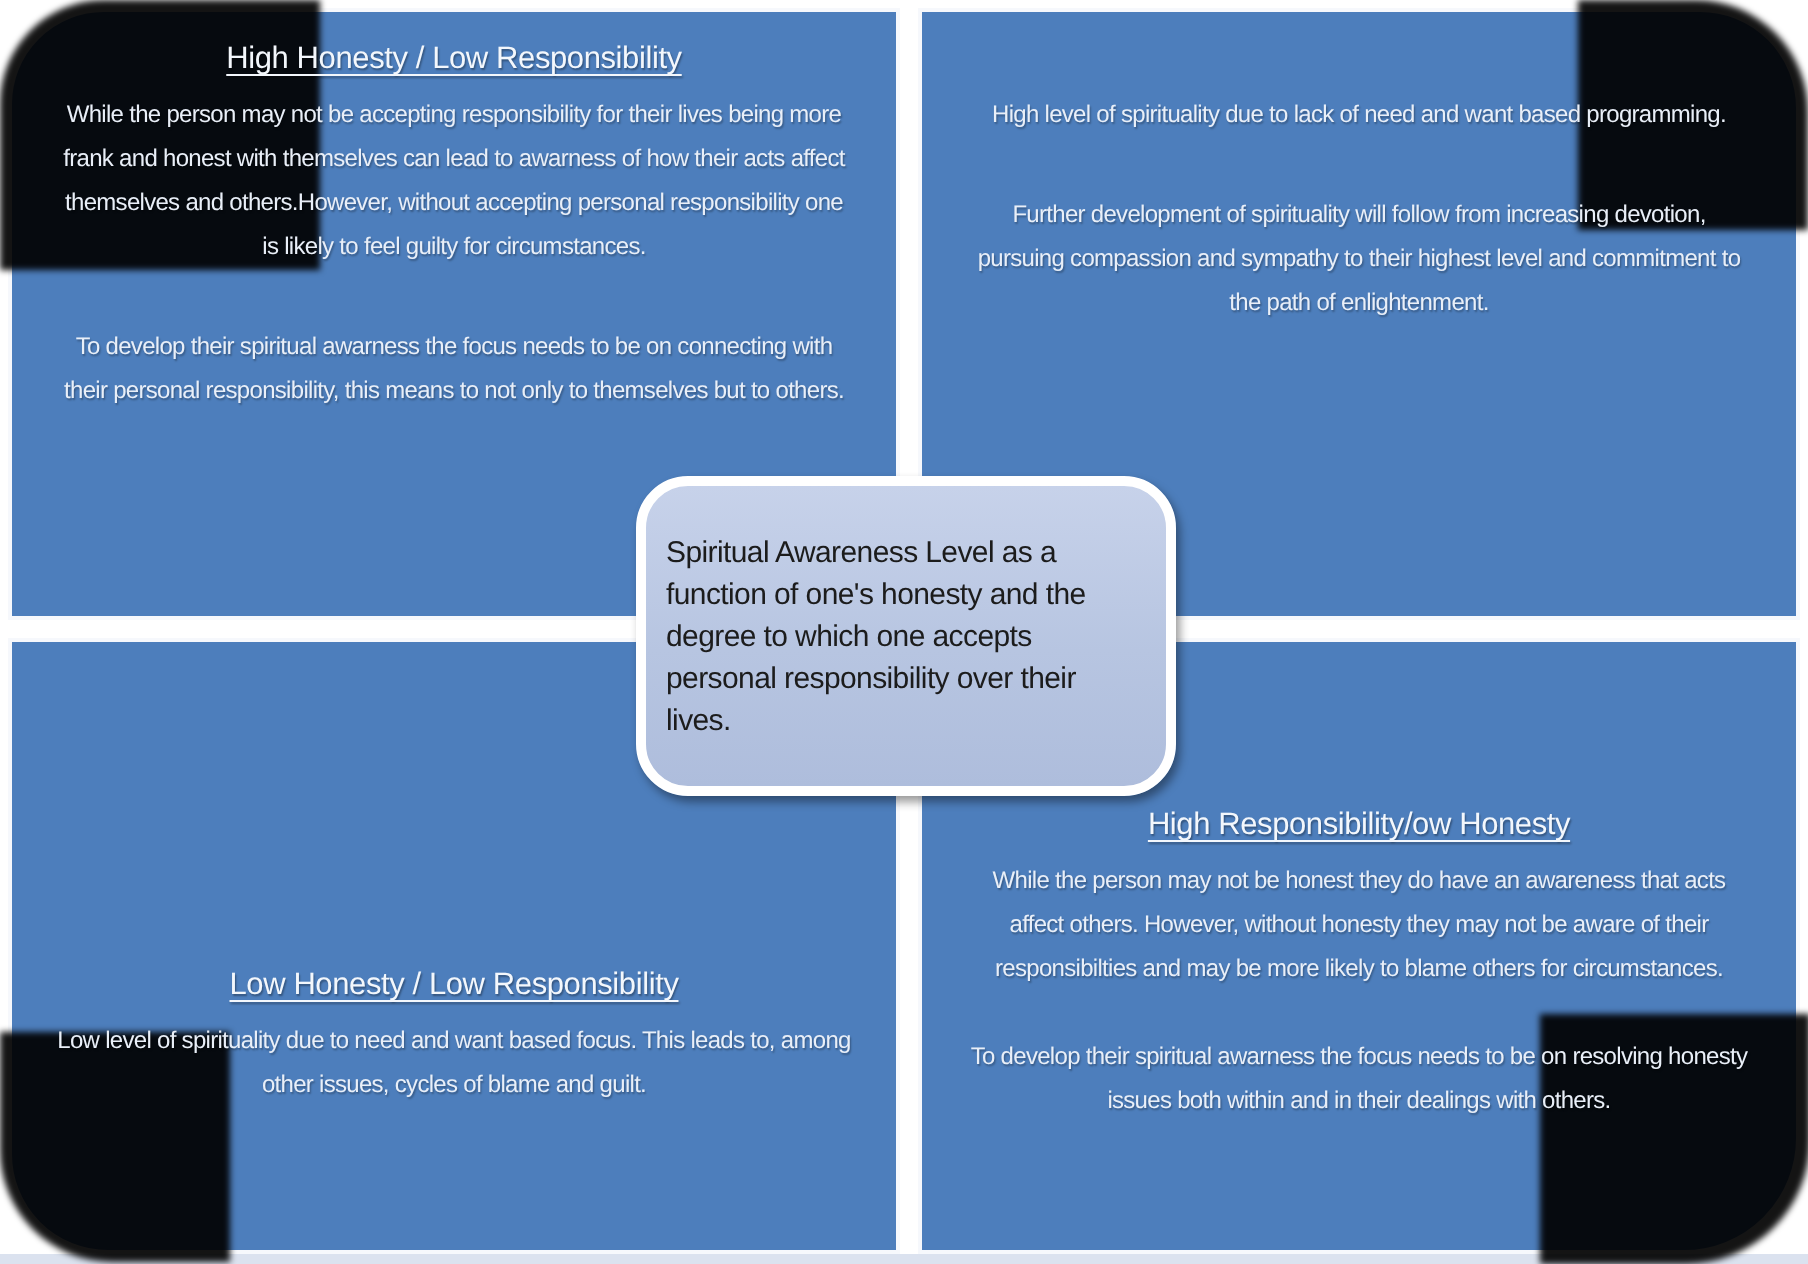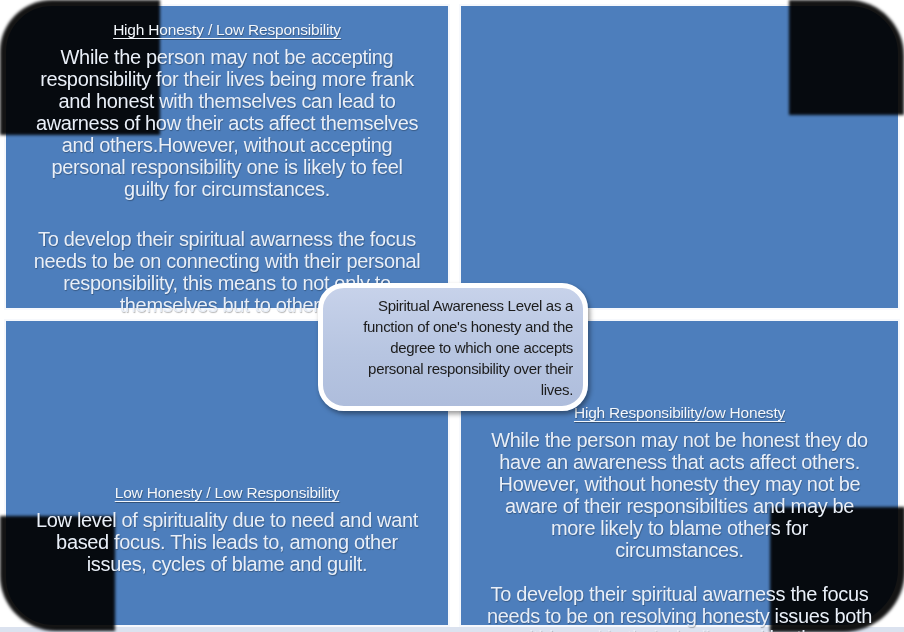--- a/index.html
+++ b/index.html
@@ -63,47 +63,46 @@
     font-size: 15.5px;
     line-height: 24px;
     color: #f3f7fc;
     text-decoration: underline;
     text-underline-offset: 3px;
     letter-spacing: -0.2px;
     text-shadow: 0.6px 1px 1px rgba(0,0,0,0.35);
     margin: 0 0 2px 0;
   }
   .q-para {
-    font-size: 20px;
+    font-size: 12px;
     line-height: 22px;
     letter-spacing: -0.35px;
     color: #e9eff8;
     text-shadow: 0.6px 1px 1px rgba(0,0,0,0.3);
     margin: 2px 0 0 0;
   }
   .q-para.second { margin-top: 28px; }
   .q-br .q-para.second { margin-top: 22px; }
 
   
   .center-box {
     position: absolute;
     left: 318px; top: 238px;
-    width: 270px; height: 128px;
+    width: 270px; height: 160px;
     box-sizing: border-box;
     background: linear-gradient(180deg, #c7d2ea 0%, #b7c5e1 55%, #aebddc 100%);
     border: 5px solid #ffffff;
     border-radius: 26px;
     box-shadow: 2px 3px 5px rgba(0,0,0,0.4);
     z-index: 5;
     display: flex;
     align-items: center;
     justify-content: center;
-    text-align: right;
+    text-align: left;
     padding: 8px 10px;
-    margin-top: 45px;
   }
   .center-text {
     font-size: 15px;
     line-height: 21px;
     letter-spacing: -0.3px;
     color: #1c1c1c;
   }
 
   
   .bottom-strip {
@@ -121,20 +120,22 @@
 
   <div class="bottom-strip"></div>
 
   <div class="quadrant q-tl">
     <div class="q-title">High Honesty / Low Responsibility</div>
     <p class="q-para">While the person may not be accepting responsibility for their lives being more frank and honest with themselves  can lead to awarness of how their acts affect themselves and others.However, without accepting personal responsibility one is likely to feel guilty for circumstances.</p>
     <p class="q-para second">To develop their spiritual awarness the focus needs to be on connecting with their personal responsibility, this means to not only to themselves but to others.</p>
   </div>
 
   <div class="quadrant q-tr">
+    <p class="q-para">High level of spirituality due to lack of need and want based programming.</p>
+    <p class="q-para second">Further development of spirituality will follow from increasing devotion, pursuing compassion and sympathy to their highest level and commitment to the path of enlightenment.</p>
   </div>
 
   <div class="quadrant q-br">
     <div class="q-title">High Responsibility/ow Honesty</div>
     <p class="q-para">While the person may not be honest they do have an awareness that acts affect others. However, without honesty they may not be aware of their responsibilties and may be more likely to blame others for circumstances.</p>
     <p class="q-para second">To develop their spiritual awarness the focus needs to be on resolving honesty issues both within and in their dealings with others.</p>
   </div>
 
   <div class="quadrant q-bl">
     <div class="q-title">Low Honesty / Low Responsibility</div>

